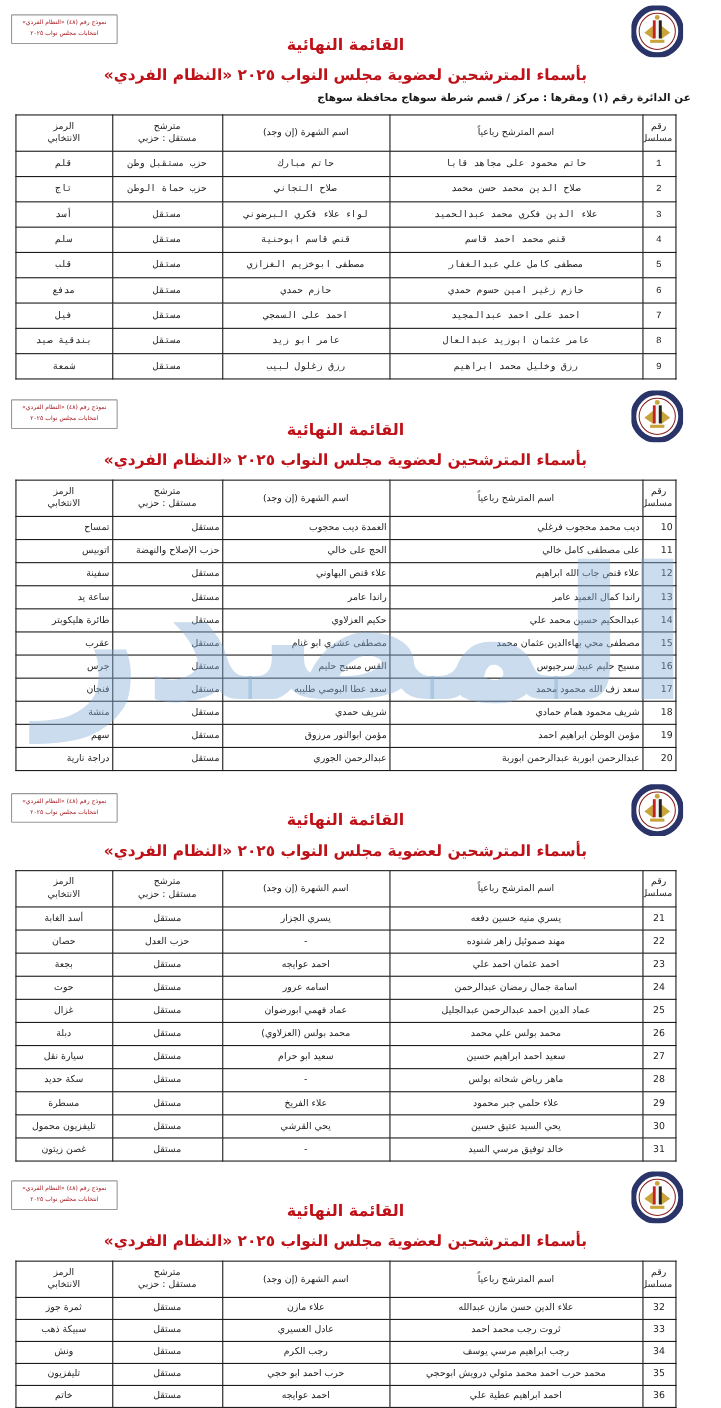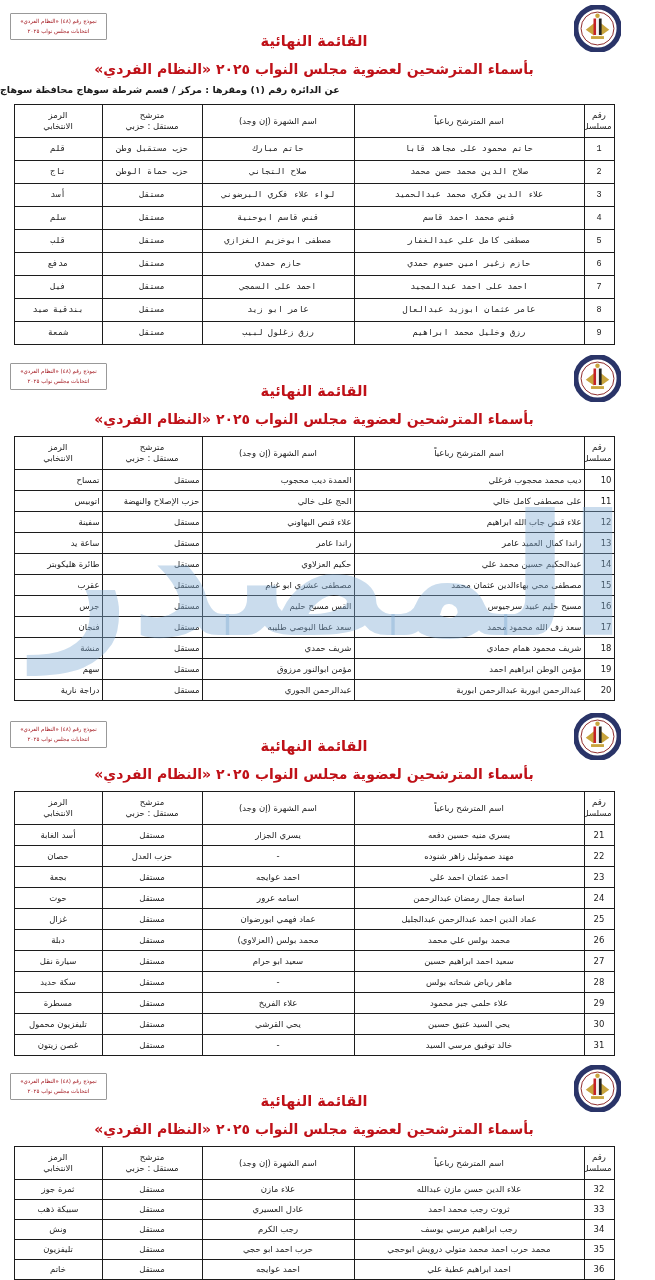--- a/index.html
+++ b/index.html
@@ -24,21 +24,21 @@
   .doc-title{
     margin:0;padding-top:33px;text-align:center;direction:rtl;
     color:#bf1118;font-size:14.5px;font-weight:bold;letter-spacing:0.5px;
   }
   #section-2 .doc-title{padding-top:30px;}
   .doc-subtitle{
     margin:0;padding-top:12px;text-align:center;direction:rtl;
     color:#bf1118;font-size:14px;font-weight:bold;
   }
   .district-line{
-    margin:0;padding-top:7px;text-align:left;direction:rtl;
+    margin:0;padding-top:7px;text-align:right;direction:rtl;
     color:#1a1a1a;font-size:9.5px;font-weight:bold;
   }
 
   table.cand-table{
     width:600px;margin:9px auto 0 auto;border-collapse:collapse;
     direction:rtl;table-layout:fixed;background:#fff;
   }
   .cand-table th,.cand-table td{
     border:1px solid #1c1c1c;text-align:center;vertical-align:middle;
     color:#222;font-size:8.5px;font-weight:normal;line-height:1.25;

